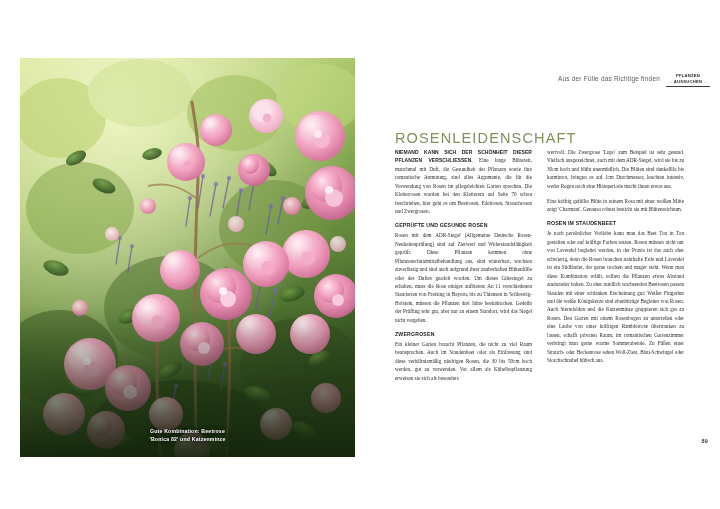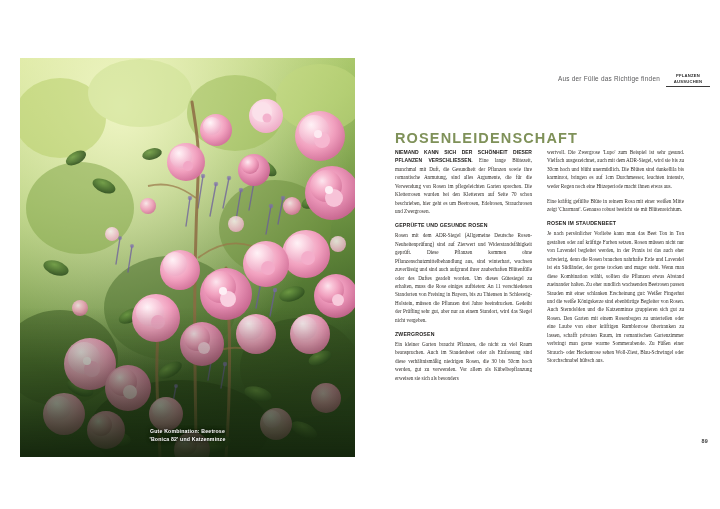--- a/index.html
+++ b/index.html
@@ -104,21 +104,21 @@
     border-bottom: 1.1px solid #3a3a3a;
     padding-bottom: 0.5px;
   }
 
   .headline {
     position: absolute;
     left: 35px;
     top: 120px;
     font-family: "Liberation Sans", sans-serif;
     font-size: 14.5px;
-    font-weight: bold;
+    font-weight: normal;
     letter-spacing: 1.15px;
     color: #7f9159;
     white-space: nowrap;
   }
 
   .columns {
     position: absolute;
     left: 35px;
     top: 148px;
     width: 290px;

